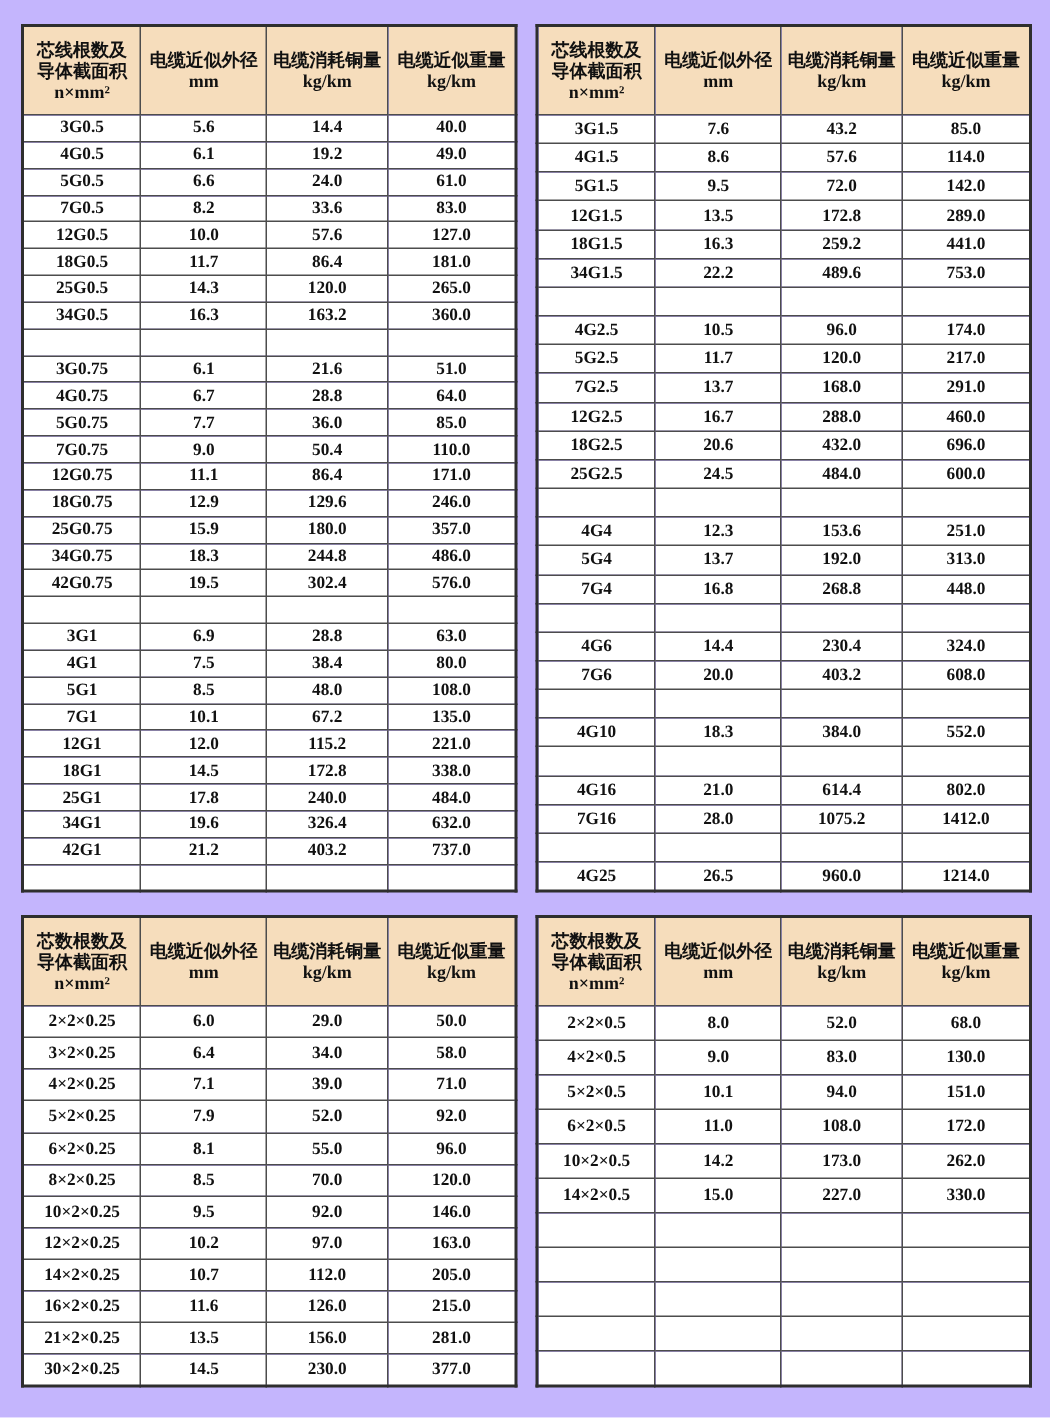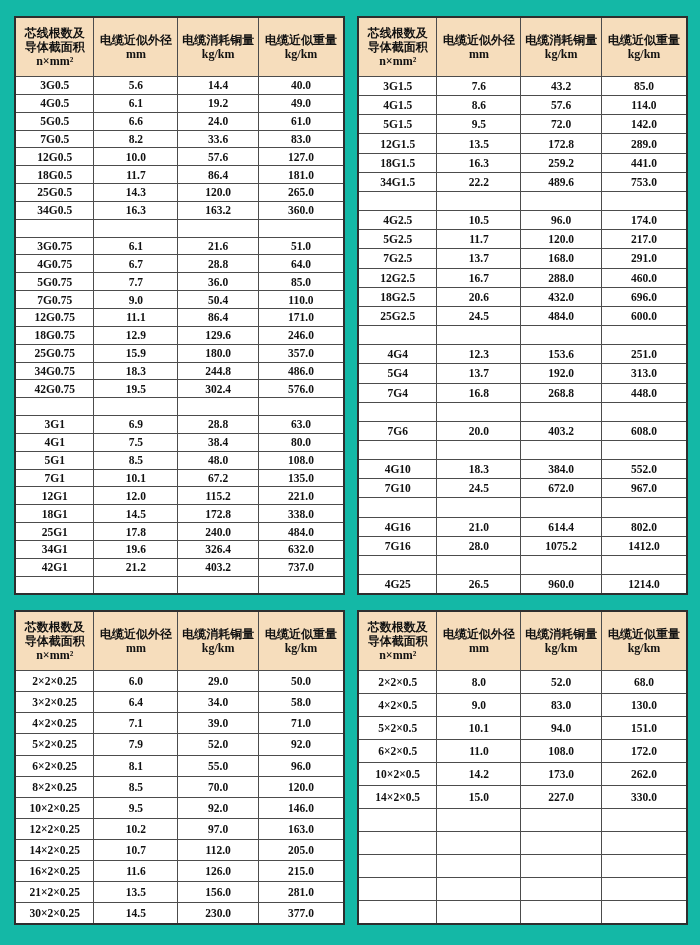--- a/index.html
+++ b/index.html
@@ -5,21 +5,21 @@
   html, body {
     margin: 0;
     padding: 0;
     background: #ffffff;
     font-family: "Liberation Serif", "DejaVu Serif", serif;
   }
   .page {
     position: relative;
     width: 700px;
     height: 945px;
-    background: #14b8a6;
+    background: #c4b5fd;
     overflow: hidden;
   }
   .tbl-wrap {
     position: absolute;
   }
   .tbl-wrap.top-left     { left: 14px;  top: 16px;  width: 331px; height: 579px; }
   .tbl-wrap.top-right    { left: 357px; top: 16px;  width: 331px; height: 579px; }
   .tbl-wrap.bottom-left  { left: 14px;  top: 610px; width: 331px; height: 315px; }
   .tbl-wrap.bottom-right { left: 357px; top: 610px; width: 331px; height: 315px; }
 
@@ -406,42 +406,42 @@
             <td>268.8</td>
             <td>448.0</td>
           </tr>
           <tr>
             <td></td>
             <td></td>
             <td></td>
             <td></td>
           </tr>
           <tr>
+            <td>4G6</td>
+            <td>14.4</td>
+            <td>230.4</td>
+            <td>324.0</td>
+          </tr>
+          <tr>
             <td>7G6</td>
             <td>20.0</td>
             <td>403.2</td>
             <td>608.0</td>
           </tr>
           <tr>
             <td></td>
             <td></td>
             <td></td>
             <td></td>
           </tr>
           <tr>
             <td>4G10</td>
             <td>18.3</td>
             <td>384.0</td>
             <td>552.0</td>
-          </tr>
-          <tr>
-            <td>7G10</td>
-            <td>24.5</td>
-            <td>672.0</td>
-            <td>967.0</td>
           </tr>
           <tr>
             <td></td>
             <td></td>
             <td></td>
             <td></td>
           </tr>
           <tr>
             <td>4G16</td>
             <td>21.0</td>

